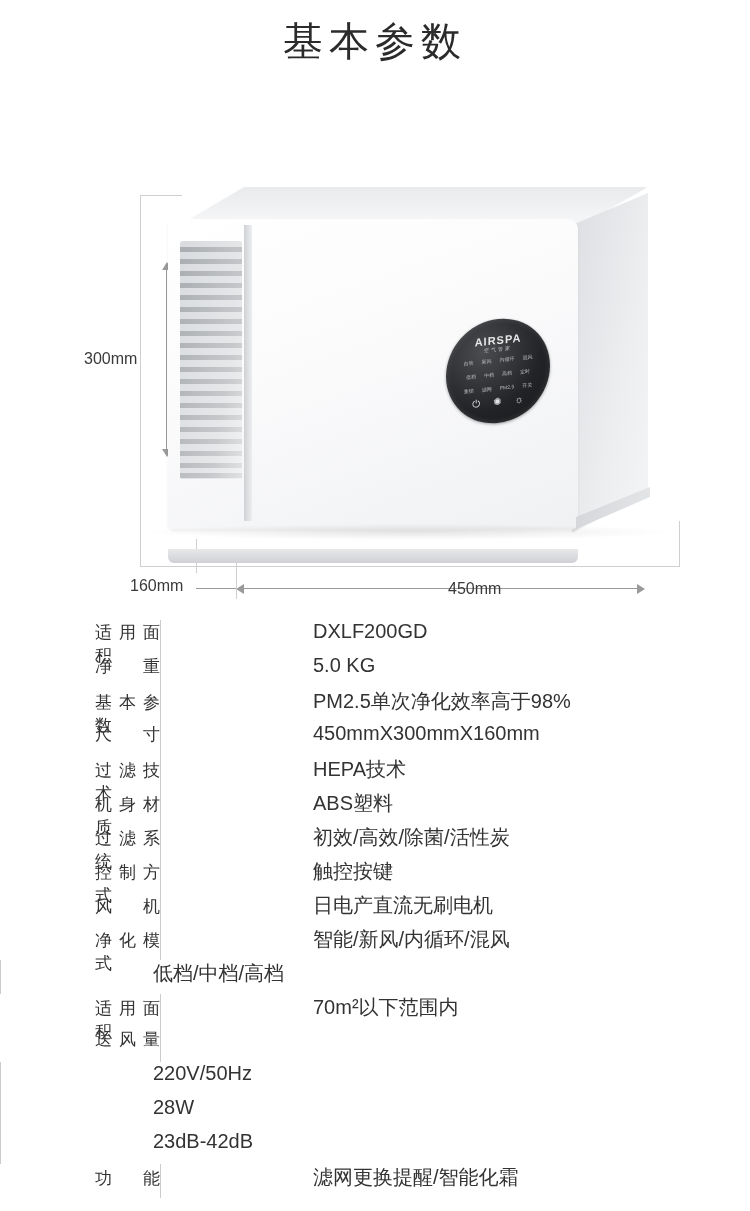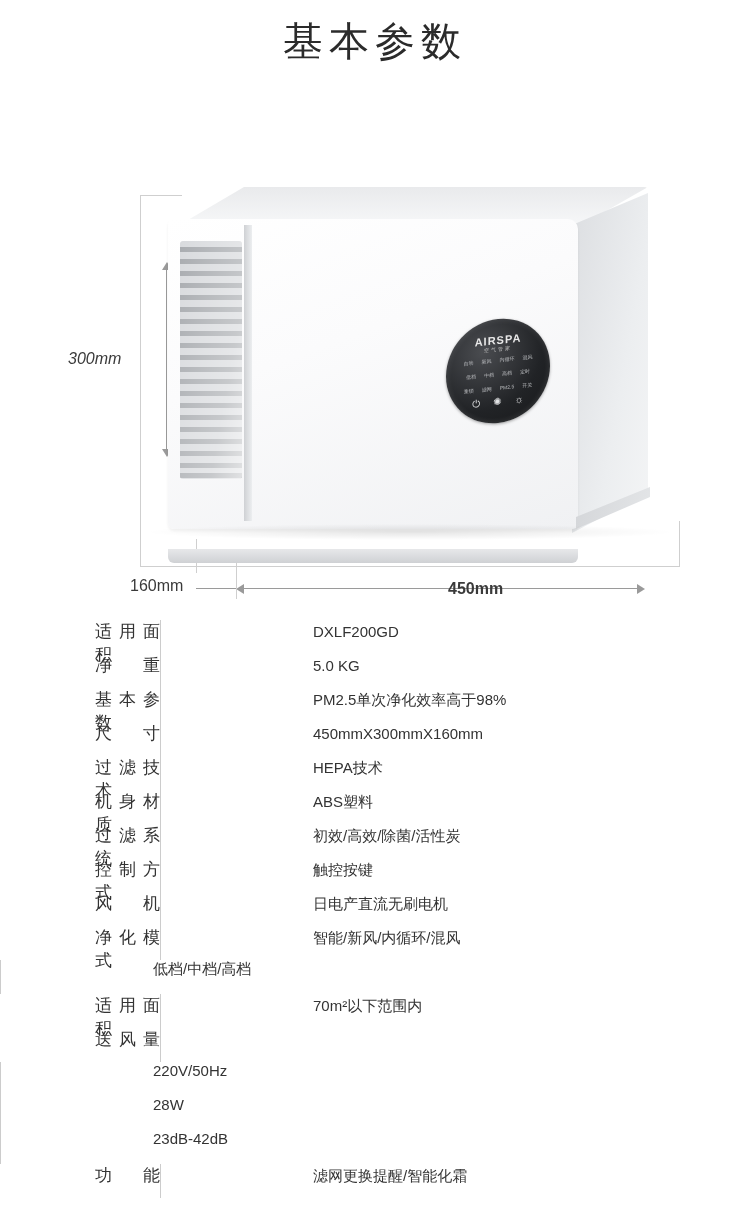--- a/index.html
+++ b/index.html
@@ -249,47 +249,47 @@
     letter-spacing: 0;
   }
   .spec-divider {
     width: 1px;
     background: #cccccc;
     align-self: stretch;
     margin: 0 0 0 0;
   }
   .spec-value {
     padding-left: 152px;
-    font-size: 15px;
+    font-size: 20px;
     color: #333;
     white-space: nowrap;
   }
   .spec-value .hl { color: #e8342a; }
 </style>
 </head>
 <body>
 
 <h1 class="page-title">基本参数</h1>
 
 <div class="illustration">
 
   <div class="guide v" style="left:140px; top:126px; height:372px;"></div>
   <div class="guide h" style="left:140px; top:497px; width:540px;"></div>
   <div class="guide v" style="left:679px; top:452px; height:46px;"></div>
   <div class="guide h" style="left:140px; top:126px; width:42px;"></div>
 
   <div class="arrow-line" style="left:166px; top:200px; width:1px; height:180px;"></div>
   <div class="arrow-head" style="left:162px; top:193px; border-left:5px solid transparent; border-right:5px solid transparent; border-bottom:8px solid #9a9a9a;"></div>
   <div class="arrow-head" style="left:162px; top:380px; border-left:5px solid transparent; border-right:5px solid transparent; border-top:8px solid #9a9a9a;"></div>
-  <div class="dim-label" style="left:68px; top:281px;font-style:italic;">300mm</div>
+  <div class="dim-label" style="left:84px; top:281px;">300mm</div>
 
   <div class="arrow-line" style="left:243px; top:519px; width:394px; height:1px;"></div>
   <div class="arrow-head" style="left:236px; top:515px; border-top:5px solid transparent; border-bottom:5px solid transparent; border-right:8px solid #9a9a9a;"></div>
   <div class="arrow-head" style="left:637px; top:515px; border-top:5px solid transparent; border-bottom:5px solid transparent; border-left:8px solid #9a9a9a;"></div>
-  <div class="dim-label" style="left:448px; top:511px;font-weight:bold;">450mm</div>
+  <div class="dim-label" style="left:448px; top:511px;">450mm</div>
 
   <div class="arrow-line" style="left:196px; top:519px; width:40px; height:1px;"></div>
   <div class="dim-label" style="left:130px; top:508px;">160mm</div>
   <div class="guide v" style="left:196px; top:470px; height:34px;"></div>
   <div class="guide v" style="left:236px; top:490px; height:40px;"></div>
 
   <div class="device">
     <div class="top-face"></div>
     <div class="right-face"></div>
     <div class="front-face">

